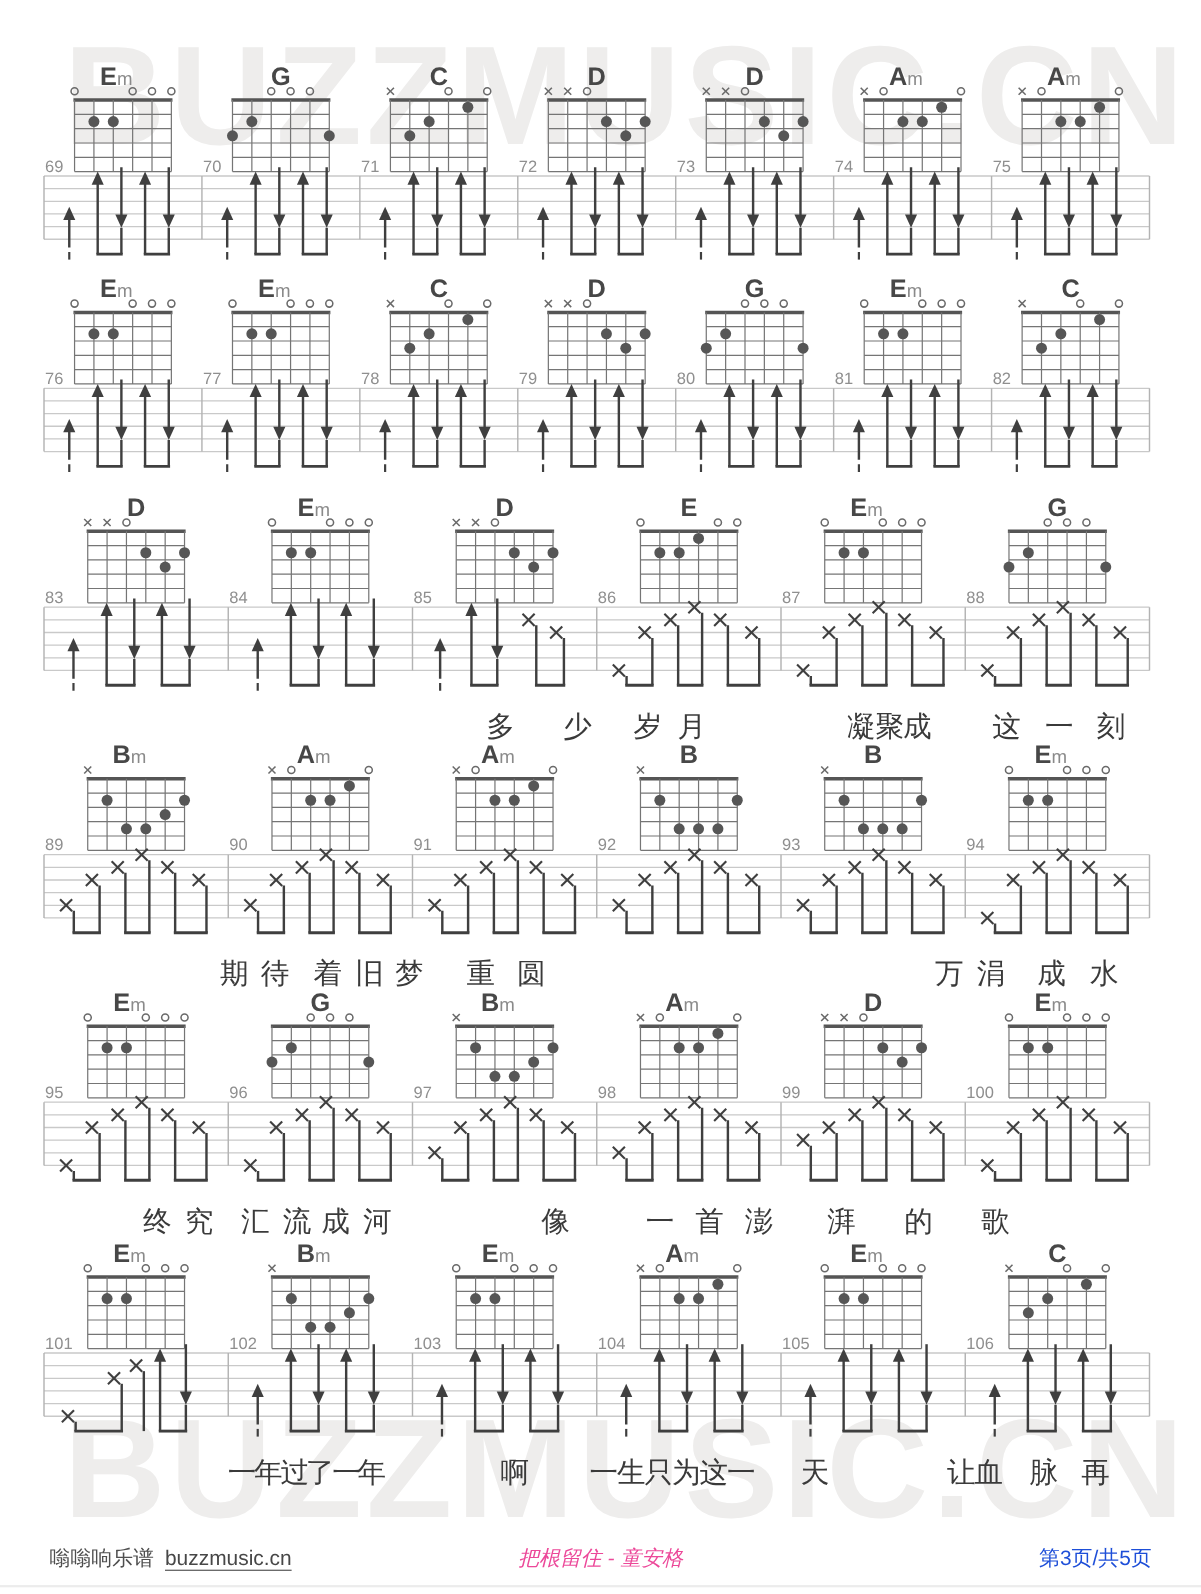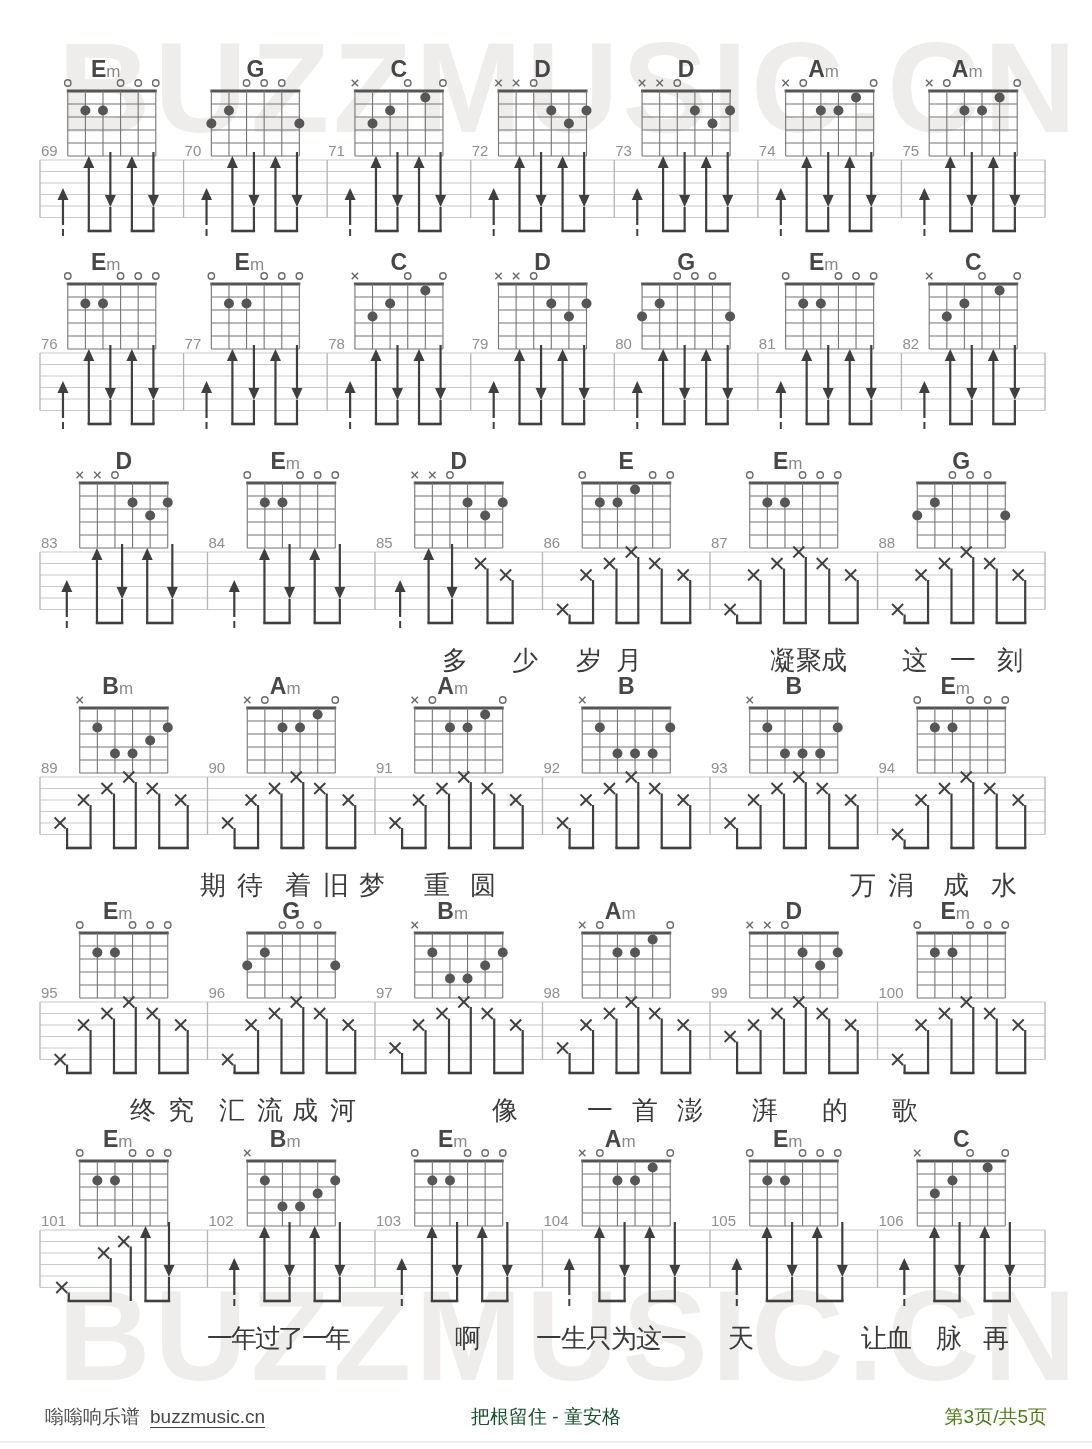--- a/index.html
+++ b/index.html
@@ -8,22 +8,22 @@
   .watermark{position:absolute;font-weight:bold;font-size:128px;letter-spacing:4px;
              color:#eeedec;white-space:nowrap;user-select:none;z-index:0;}
   .wm-top{left:58px;top:14px;}
   .wm-bottom{left:58px;top:1262px;}
   .rows{position:absolute;left:0;top:0;z-index:1;}
   .tab-row{position:absolute;left:0;width:1092px;height:236px;}
   .footer{position:absolute;left:0;top:1398px;width:1092px;height:40px;z-index:2;
           font-size:19px;color:#4f4f4f;}
   .f-left{position:absolute;left:45px;top:6px;}
   .f-left a{color:#474747;text-decoration:underline;text-underline-offset:4px;cursor:pointer;margin-left:10px;}
-  .f-center{position:absolute;left:0;width:1092px;text-align:center;top:6px;color:#14532d;}
-  .f-right{position:absolute;right:45px;top:6px;color:#4d7c0f;}
+  .f-center{position:absolute;left:0;width:1092px;text-align:center;top:6px;color:#ec4899;font-style:italic;}
+  .f-right{position:absolute;right:45px;top:6px;color:#1d4ed8;}
   .footer-divider{position:absolute;left:0;top:1441px;width:1092px;height:2px;background:#ececec;z-index:2;}
 </style>
 </head>
 <body>
 
 <div class="page">
   <div class="watermark wm-top">BUZZMUSIC.CN</div>
   <div class="watermark wm-bottom">BUZZMUSIC.CN</div>
   <div class="rows" id="rows">
       <svg viewBox="0 0 1092 236" width="1092" height="236" class="tab-row" style="top: 55px;">

